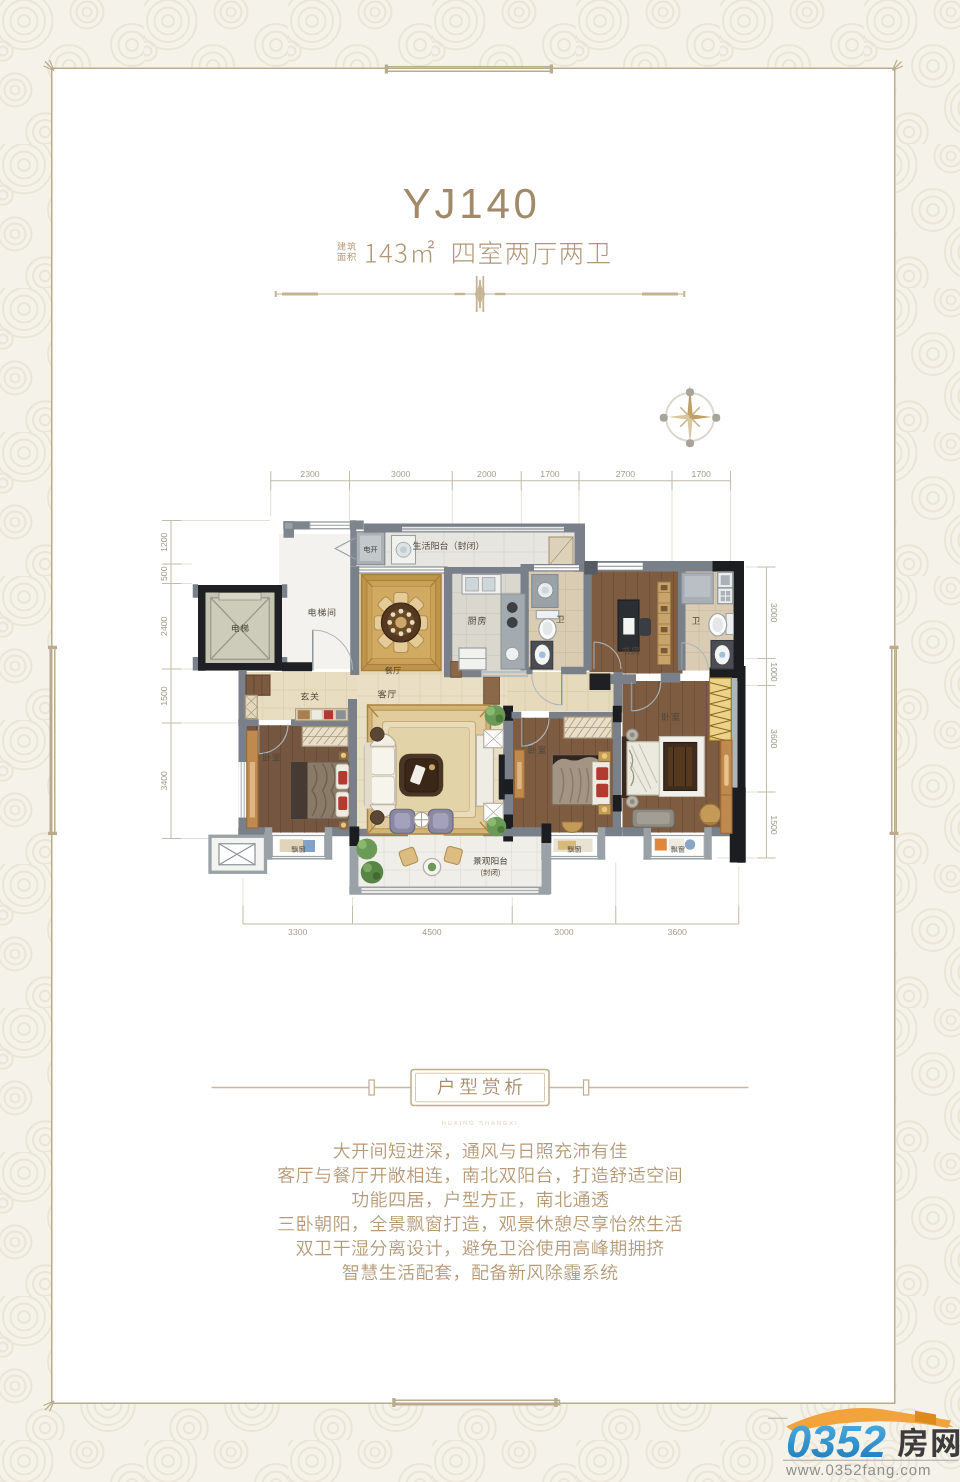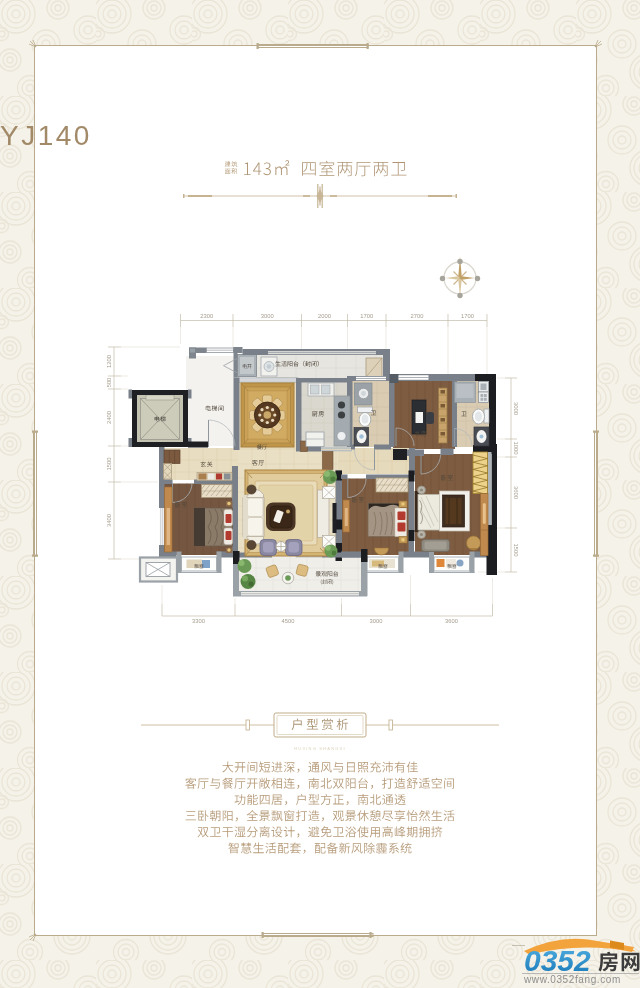--- a/index.html
+++ b/index.html
@@ -74,21 +74,21 @@
 <svg class="abs" style="left:28px;top:39px" width="14" height="14">
     <path d="M8 8 L2 2 M8 8 L5 1 M8 8 L1 5" stroke="#b9ab8c" stroke-width="0.8"></path>
   </svg>
 <svg class="abs" style="left:589px;top:39px" width="14" height="14">
     <path d="M6 8 L12 2 M6 8 L9 1 M6 8 L13 5" stroke="#b9ab8c" stroke-width="0.8"></path>
   </svg>
 <svg class="abs" style="left:28px;top:928px" width="14" height="14">
     <path d="M8 6 L2 12 M8 6 L5 13 M8 6 L1 9" stroke="#b9ab8c" stroke-width="0.8"></path>
   </svg>
 
-<div class="abs" style="left:0;top:120px;width:629px;color:#a28a69;font-size:28px;letter-spacing:2.5px;">YJ140</div>
+<div class="abs" style="left:0;top:120px;width:629px;text-align:center;color:#a28a69;font-size:28px;letter-spacing:2.5px;">YJ140</div>
 
 <svg class="abs" style="left:0;top:0" width="640" height="190">
   <path transform="translate(224.6 166.5) scale(0.006200 -0.006200)" fill="#b49a78" d="M394 755V695H581V620H330V561H581V483H387V422H581V345H379V288H581V209H337V149H581V49H652V149H937V209H652V288H899V345H652V422H876V561H945V620H876V755H652V840H581V755ZM652 561H809V483H652ZM652 620V695H809V620ZM97 393C97 404 120 417 135 425H258C246 336 226 259 200 193C173 233 151 283 134 343L78 322C102 241 132 177 169 126C134 60 89 8 37 -30C53 -40 81 -66 92 -80C140 -43 183 7 218 70C323 -30 469 -55 653 -55H933C937 -35 951 -2 962 14C911 13 694 13 654 13C485 13 347 35 249 132C290 225 319 342 334 483L292 493L278 492H192C242 567 293 661 338 758L290 789L266 778H64V711H237C197 622 147 540 129 515C109 483 84 458 66 454C76 439 91 408 97 393Z M1624 299C1679 245 1741 169 1770 120L1828 163C1800 211 1735 284 1679 335ZM1122 126 1138 55C1238 77 1374 108 1503 138L1496 203L1356 174V429H1494V496H1145V429H1284V159ZM1544 508V286C1544 180 1523 60 1366 -24C1381 -35 1407 -63 1417 -78C1586 14 1617 161 1617 284V441H1836V57C1836 -12 1841 -29 1857 -42C1871 -56 1893 -60 1913 -60C1925 -60 1951 -60 1964 -60C1981 -60 2000 -57 2013 -52C2026 -45 2036 -35 2042 -19C2048 -4 2051 35 2053 70C2033 76 2009 88 1995 100C1994 66 1993 39 1990 27C1989 16 1984 10 1980 8C1976 6 1966 5 1959 5C1950 5 1937 5 1930 5C1923 5 1918 6 1913 9C1910 13 1909 28 1909 50V508ZM1286 845C1251 732 1191 624 1116 554C1134 544 1166 524 1180 512C1219 554 1257 608 1290 669H1345C1368 621 1392 561 1401 523L1467 549C1459 581 1440 627 1420 669H1571V734H1322C1336 765 1348 796 1358 828ZM1674 842C1648 735 1600 633 1537 566C1556 555 1587 535 1600 523C1633 562 1664 613 1690 669H1761C1795 622 1828 564 1844 527L1910 553C1897 585 1870 629 1842 669H2023V734H1718C1729 764 1739 795 1747 826Z"></path>
   <path transform="translate(224.6 173.5) scale(0.006200 -0.006200)" fill="#b49a78" d="M389 334H601V221H389ZM389 395V506H601V395ZM389 160H601V43H389ZM58 774V702H444C437 661 426 614 416 576H104V-80H176V-27H820V-80H896V576H493L532 702H945V774ZM176 43V506H320V43ZM820 43H670V506H820Z M1841 205C1893 118 1948 1 1970 -71L2041 -41C2018 30 1961 144 1907 230ZM1636 228C1608 126 1557 28 1492 -36C1511 -46 1542 -68 1556 -79C1621 -10 1678 98 1711 211ZM1637 697H1922V398H1637ZM1565 769V326H1997V769ZM1478 831C1392 797 1243 768 1116 750C1125 733 1135 707 1138 691C1191 697 1248 706 1304 716V553H1127V483H1293C1251 368 1180 238 1113 167C1126 148 1146 117 1154 96C1207 158 1261 259 1304 361V-81H1376V384C1414 330 1463 256 1482 220L1527 283C1506 313 1407 431 1376 464V483H1534V553H1376V730C1430 742 1480 756 1521 771Z"></path>
   <path transform="translate(242.6 175.0) scale(0.017000 -0.017000)" fill="#af9574" d="M92 0H468V51H316V729H269C234 709 189 693 129 683V643H258V51H92Z M936 0H992V209H1096V257H992V729H935L613 244V209H936ZM936 257H680L879 546C899 580 919 614 936 647H941C938 614 936 558 936 526Z M1445 -13C1570 -13 1666 66 1666 193C1666 296 1594 362 1507 381V386C1584 412 1641 471 1641 566C1641 677 1555 742 1443 742C1360 742 1298 704 1249 657L1283 617C1322 660 1379 692 1442 692C1526 692 1579 640 1579 563C1579 475 1524 406 1364 406V356C1538 356 1606 291 1606 193C1606 99 1538 38 1444 38C1351 38 1294 81 1252 126L1220 87C1265 38 1332 -13 1445 -13Z M1928 0H1986V352C2042 417 2094 448 2141 448C2220 448 2255 397 2255 287V0H2312V352C2370 417 2420 448 2467 448C2546 448 2583 397 2583 287V0H2640V294C2640 431 2587 499 2480 499C2418 499 2361 457 2300 393C2281 459 2238 499 2153 499C2093 499 2033 458 1986 405H1983L1976 487H1928ZM2513 563H2751V605H2594C2670 659 2736 706 2736 767C2736 830 2695 870 2622 870C2575 870 2533 842 2504 805L2535 779C2555 808 2585 828 2617 828C2664 828 2686 803 2686 762C2686 711 2627 673 2513 592Z M3494 745V-41H3543V39H4252V-33H4301V745ZM3543 87V699H3763C3758 429 3736 292 3564 216C3575 208 3590 191 3595 179C3778 263 3805 412 3811 699H3976V357C3976 293 3990 270 4046 270C4060 270 4148 270 4168 270C4191 270 4215 270 4226 273C4224 285 4222 303 4221 317C4208 314 4182 313 4167 313C4149 313 4068 313 4050 313C4028 313 4023 324 4023 355V699H4252V87Z M4609 207V162H4933V-1H4518V-45H5402V-1H4982V162H5308V207H4982V329H4933V207ZM4647 316C4675 325 4716 328 5211 368C5235 343 5256 320 5271 301L5307 330C5266 380 5181 459 5110 513L5075 489C5107 464 5141 434 5173 404L4729 371C4795 419 4862 480 4926 546H5296V590H4631V546H4860C4798 478 4724 417 4699 400C4673 380 4650 366 4632 364C4638 351 4645 326 4647 316ZM4902 828C4919 803 4937 769 4949 741H4534V573H4581V695H5336V573H5384V741H5003C4991 770 4969 811 4947 842Z M5625 554V-75H5672V508H5858C5852 386 5824 233 5702 115C5714 107 5730 91 5737 81C5816 161 5859 254 5882 345C5918 293 5956 236 5974 197L6005 235C5984 277 5937 346 5894 402C5900 439 5903 474 5905 508H6117C6111 386 6083 233 5961 115C5973 107 5989 91 5997 81C6077 163 6120 257 6142 349C6204 271 6268 177 6300 117L6331 153C6297 217 6222 321 6153 401C6160 438 6163 474 6165 508H6365V-2C6365 -18 6359 -24 6340 -25C6320 -26 6253 -27 6174 -24C6182 -39 6188 -60 6192 -74C6282 -74 6342 -74 6373 -66C6403 -58 6413 -40 6413 -2V554H6167V588V714H6456V762H5579V714H5860V588V554ZM5907 714H6119V588V554H5907V588Z M6709 767V449C6709 302 6702 105 6617 -37C6628 -42 6649 -57 6657 -67C6745 81 6757 296 6757 449V720H7527V767ZM6822 543V497H7165V-3C7165 -21 7159 -26 7140 -27C7120 -28 7051 -28 6973 -26C6980 -40 6989 -60 6992 -74C7088 -74 7144 -74 7173 -65C7204 -58 7214 -41 7214 -3V497H7505V543Z M7742 554V-75H7789V508H7975C7969 386 7941 233 7819 115C7831 107 7847 91 7854 81C7933 161 7976 254 7999 345C8035 293 8073 236 8091 197L8122 235C8101 277 8054 346 8011 402C8017 439 8020 474 8022 508H8234C8228 386 8200 233 8078 115C8090 107 8106 91 8114 81C8194 163 8237 257 8259 349C8321 271 8385 177 8417 117L8448 153C8414 217 8339 321 8270 401C8277 438 8280 474 8282 508H8482V-2C8482 -18 8476 -24 8457 -25C8437 -26 8370 -27 8291 -24C8299 -39 8305 -60 8309 -74C8399 -74 8459 -74 8490 -66C8520 -58 8530 -40 8530 -2V554H8284V588V714H8573V762H7696V714H7977V588V554ZM8024 714H8236V588V554H8024V588Z M8815 761V713H9130V16H8748V-32H9640V16H9179V713H9505V323C9505 306 9500 300 9480 299C9457 298 9389 298 9303 300C9311 286 9319 266 9322 252C9418 252 9481 252 9513 261C9544 269 9553 287 9553 323V761Z"></path>
 </svg>
 
 <svg class="abs" style="left:183px;top:183px" width="274" height="26">
   <line x1="1" y1="13" x2="273" y2="13" stroke="#c5b392" stroke-width="0.8"></line>
   <rect x="5" y="12" width="24" height="2" fill="#c5b392"></rect>

